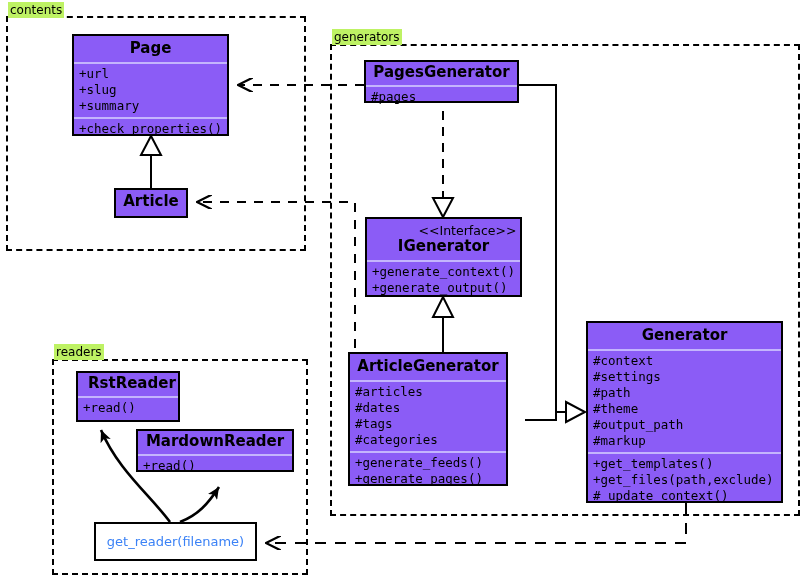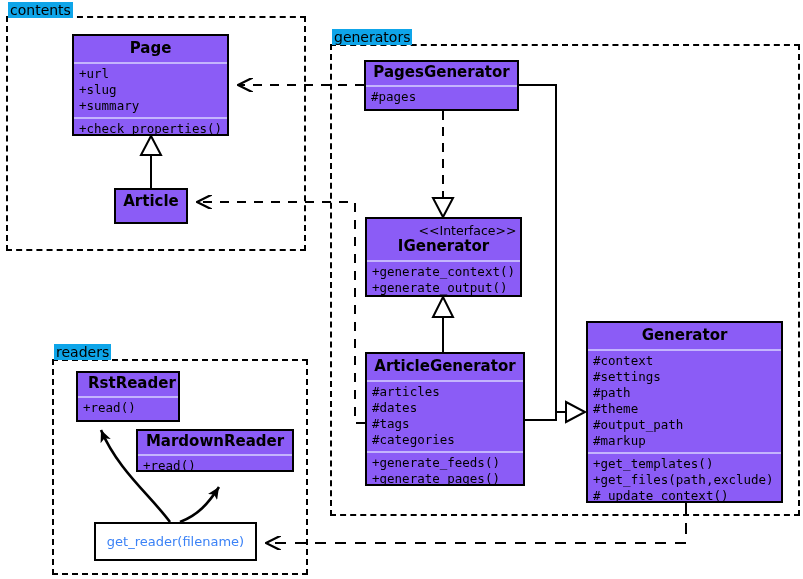--- a/index.html
+++ b/index.html
@@ -10,21 +10,21 @@
   #wires{position:absolute;left:0;top:0;width:803px;height:579px;}
 
   
   .pkg{position:absolute;box-sizing:border-box;background:transparent;}
   .pkg-frame{
     position:absolute;box-sizing:border-box;
     border:2px dashed #000;
     border-image:none;
   }
   .pkg-label{
-    position:absolute;font-size:14px;color:#000;background:#0ea5e9;
+    position:absolute;font-size:12px;color:#000;background:#bef264;
     padding:0 2px;line-height:16px;white-space:nowrap;
   }
 
   
   .cls{
     position:absolute;box-sizing:border-box;border:2px solid #000;
     background:#8b5cf6;
   }
   .cls .name{
     text-align:center;font-weight:bold;font-size:15px;color:#000;
@@ -139,41 +139,41 @@
     <div class="sep members">
       <div>+url</div>
       <div>+slug</div>
       <div>+summary</div>
     </div>
     <div class="sep members">
       <div>+check_properties()</div>
     </div>
   </div>
 
-  <div class="cls" style="left:114px;top:188px;width:74px;height:36px;">
+  <div class="cls" style="left:114px;top:188px;width:74px;height:30px;">
     <div class="name" style="padding:3px 6px;">Article</div>
   </div>
 
-  <div class="cls" style="left:364px;top:60px;width:155px;height:51px;">
+  <div class="cls" style="left:364px;top:60px;width:155px;height:43px;">
     <div class="name" style="padding:2px 6px 4px 6px;">PagesGenerator</div>
     <div class="sep members">
       <div>#pages</div>
     </div>
   </div>
 
   <div class="cls" style="left:365px;top:217px;width:157px;height:80px;">
     <div class="stereo">&lt;&lt;Interface&gt;&gt;</div>
     <div class="name with-stereo" style="padding:0 6px 5px 6px;">IGenerator</div>
     <div class="sep members">
       <div>+generate_context()</div>
       <div>+generate_output()</div>
     </div>
   </div>
 
-  <div class="cls" style="left:365px;top:352px;width:160px;height:134px;">
+  <div class="cls" style="left:348px;top:352px;width:160px;height:134px;">
     <div class="name">ArticleGenerator</div>
     <div class="sep members">
       <div>#articles</div>
       <div>#dates</div>
       <div>#tags</div>
       <div>#categories</div>
     </div>
     <div class="sep members">
       <div>+generate_feeds()</div>
       <div>+generate_pages()</div>

